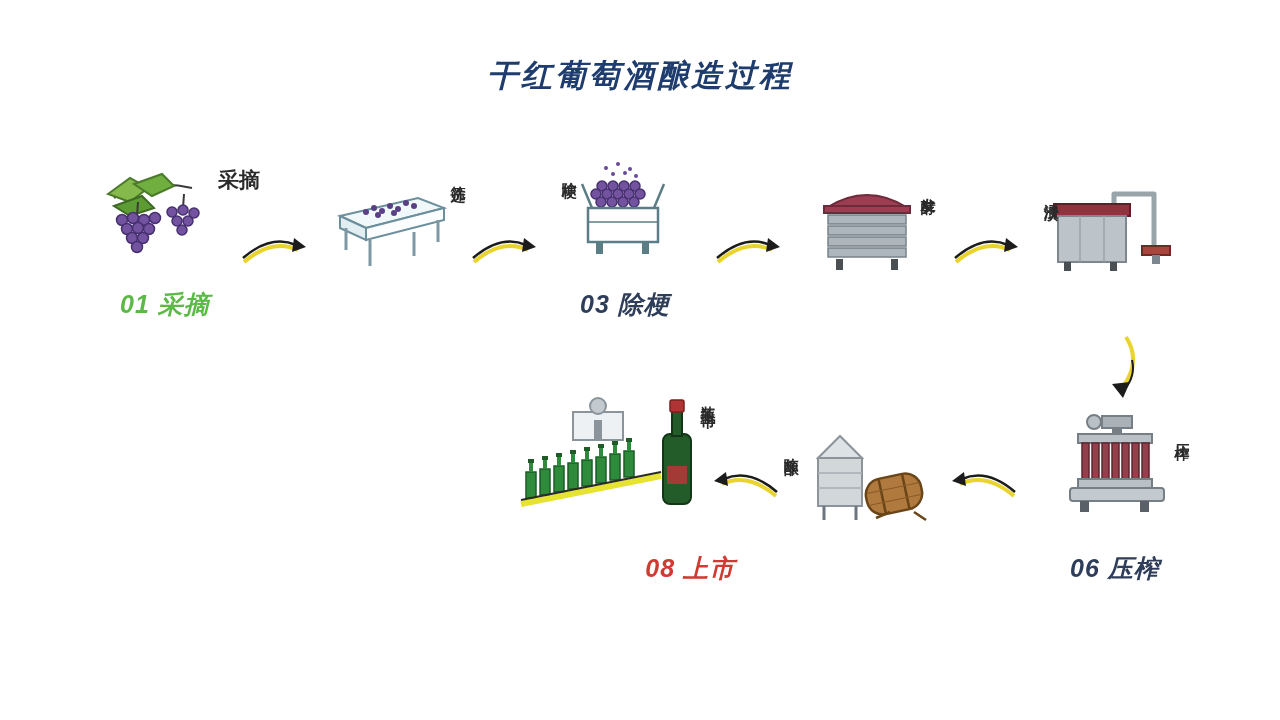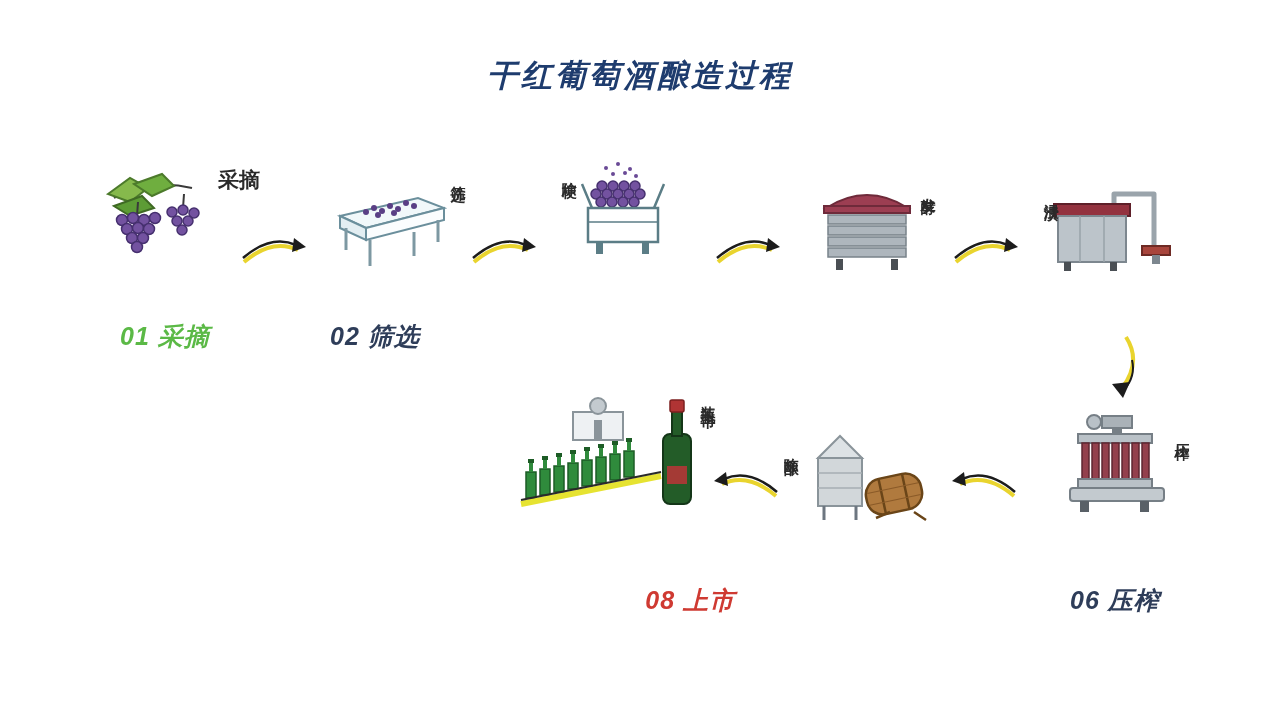--- a/index.html
+++ b/index.html
@@ -1,21 +1,21 @@
 <!DOCTYPE html>
 <html><head>
 <meta charset="utf-8">
 <style>
   html,body{margin:0;padding:0;background:#ffffff;}
   .canvas{position:relative;width:1280px;height:700px;background:#ffffff;overflow:hidden;
           font-family:"Liberation Sans",sans-serif;}
   .title{position:absolute;top:55px;left:0;width:100%;text-align:center;
          font-size:31px;font-weight:bold;font-style:italic;color:#1e3c6e;letter-spacing:3px;}
   .step-label{position:absolute;width:220px;text-align:center;font-size:25px;
-              font-style:italic;font-weight:600;color:#2e3d59;letter-spacing:1px;margin-top:32px;}
+              font-style:italic;font-weight:600;color:#2e3d59;letter-spacing:1px;}
   .step-label.green{color:#5bb946;}
   .step-label.red{color:#cf3a32;text-align:right;}
   .illus{position:absolute;}
   .illus svg{display:block;}
   .sketch{position:absolute;font-size:15px;line-height:1.15;color:#2a2a2a;font-weight:bold;
           font-family:"DejaVu Serif",serif;}
   .sketch.big{font-size:21px;}
   .sketch.vertical{writing-mode:vertical-rl;letter-spacing:2px;}
   .arrow{position:absolute;}
   .arrow.flip{transform:scaleX(-1);}
@@ -226,21 +226,21 @@
             <rect x="111" y="46" width="6" height="4"></rect>
         </g>
       </g>
       <path d="M6 112 L146 84" stroke="#e6e331" stroke-width="6"></path>
       <path d="M6 108 L146 80" stroke="#2a2a2a" stroke-width="2"></path>
     </svg>
     <span class="sketch vertical" style="right:-6px;top:2px;">装瓶上市</span>
   </div>
 
   <div class="step-label green" style="left:55px;top:288px;">01 采摘</div>
-  <div class="step-label" style="left:265px;top:288px;">02 筛选</div>
+  <div class="step-label" style="left:515px;top:288px;">03 除梗</div>
   <div class="step-label" style="left:1005px;top:552px;">06 压榨</div>
   <div class="step-label red" style="left:515px;top:552px;">08 上市</div>
 
   <svg class="arrow" style="left:238px;top:228px;" width="70" height="40" viewBox="0 0 70 40">
     <path d="M6 34 Q34 10 60 22" stroke="#e9d42e" stroke-width="4" fill="none"></path>
     <path d="M5 30 Q33 6 58 17" stroke="#1c1c1c" stroke-width="2.5" fill="none"></path>
     <polygon points="56,10 68,19 54,24" fill="#1c1c1c"></polygon>
   </svg>
   <svg class="arrow" style="left:468px;top:228px;" width="70" height="40" viewBox="0 0 70 40">
     <path d="M6 34 Q34 10 60 22" stroke="#e9d42e" stroke-width="4" fill="none"></path>

